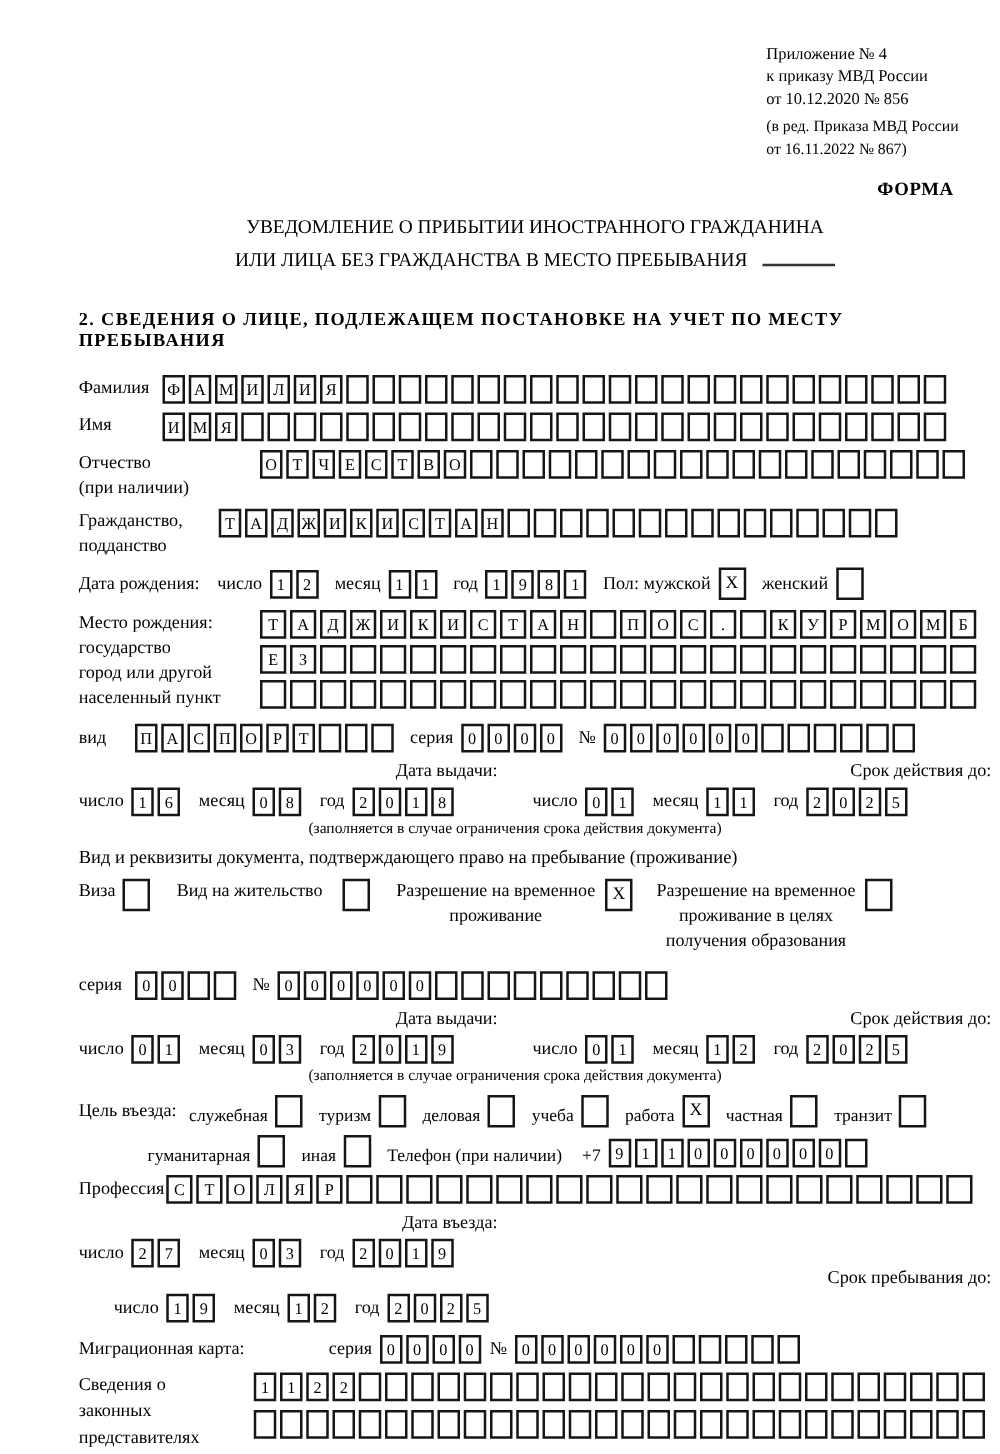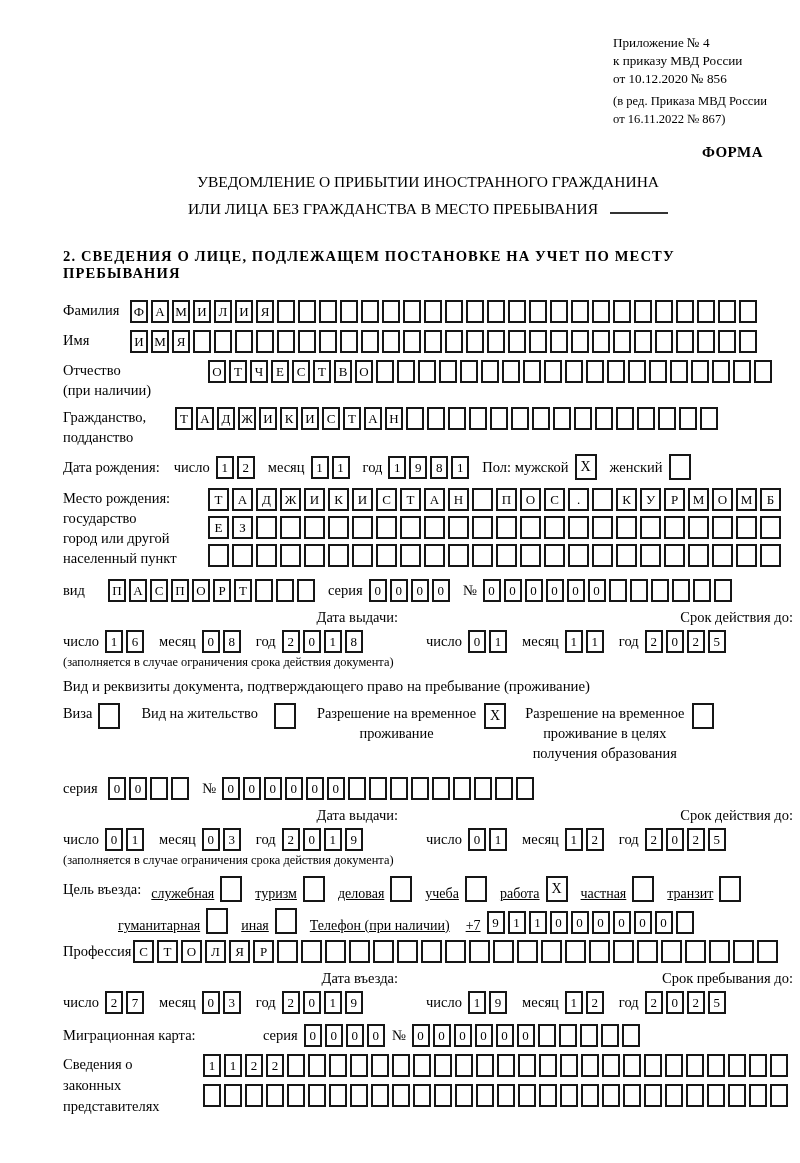--- a/index.html
+++ b/index.html
@@ -34,32 +34,32 @@
   .stack .cells { display:flex; margin-bottom:5px; }
 
   
   .dates { display:flex; margin-top:2px; }
   .dcol-l { width:335px; }
   .dcol-r { margin-left:28px; flex:1; }
   .dhead { font-size:14.5px; text-align:right; margin-bottom:4px; }
   .dategrp { display:flex; align-items:center; font-size:14.5px; }
   .dategrp .dl { margin-right:6px; }
   .dategrp .mlg { margin-left:12px; }
-  .vnote { font-size:12.4px; text-align:left; padding-right:32px; margin:2px 0 8px; }
+  .vnote { font-size:12.4px; text-align:center; padding-right:32px; margin:2px 0 8px; }
 
   .docheading { font-weight:bold; text-align:center; font-size:14.6px; margin:3px 0 8px; }
 
   .introl { font-size:14.8px; margin-bottom:8px; }
   .optrow { display:flex; align-items:flex-start; margin:4px 0 14px; font-size:14.4px; }
   .optlbl { line-height:20px; }
   .optlbl.center { text-align:center; }
   .ml6{margin-left:6px;} .ml8{margin-left:8px;} .ml16{margin-left:16px;} .ml18{margin-left:18px;} .ml20{margin-left:20px;}
 
   .purpose { font-size:14px; align-items:flex-end; margin-bottom:6px; }
-  .purpose .pl { margin:0 6px 0 10px;text-decoration:underline; }
+  .purpose .pl { margin:0 6px 0 10px; }
   .purpose2 { margin-left:55px; }
   .plabel { font-size:14.5px; line-height:26px; }
 </style>
 </head>
 <body>
 
 <div class="page">
 
   <div class="appendix">
     <div>Приложение № 4</div>
@@ -614,21 +614,21 @@
         <span class="cell w"></span>
         <span class="cell w"></span>
         <span class="cell w"></span>
         <span class="cell w"></span>
         <span class="cell w"></span>
         <span class="cell w"></span>
         <span class="cell w"></span>
       </span>
   </div>
 
-  <div class="dates" style="margin-top:6px;">
+  <div class="dates" style="margin-top:6px;flex-direction:column;">
     <div class="dcol-l">
       <div class="dhead">Дата въезда:</div>
       <div class="dategrp">
         <span class="dl">число</span>
         <span class="cells">
             <span class="cell">2</span>
             <span class="cell">7</span>
           </span>
         <span class="dl mlg">месяц</span>
         <span class="cells">

